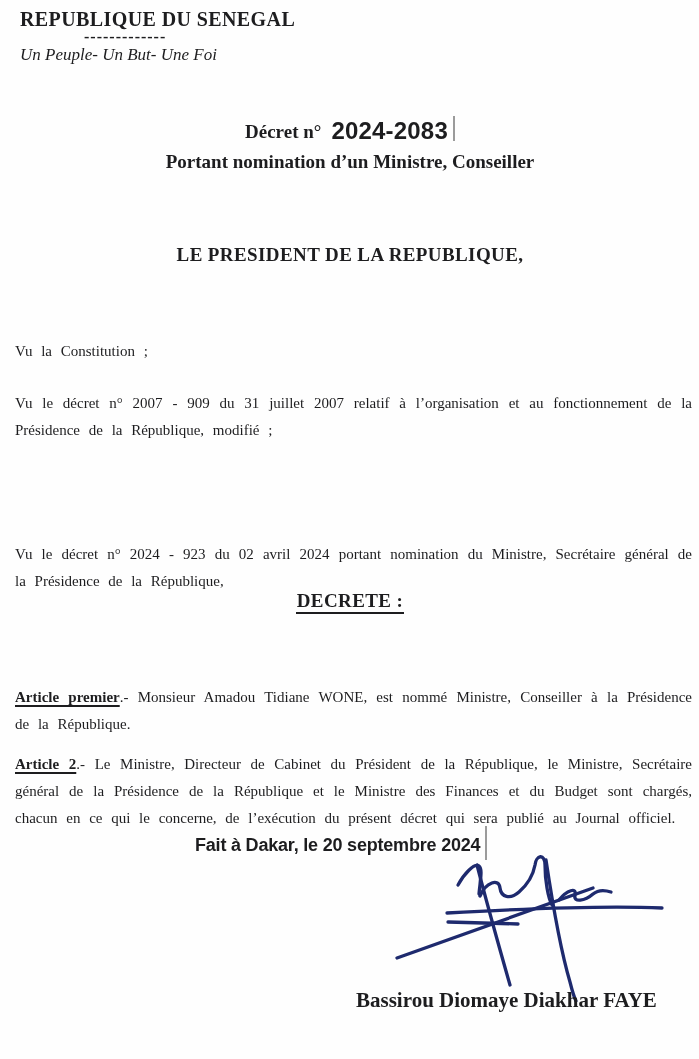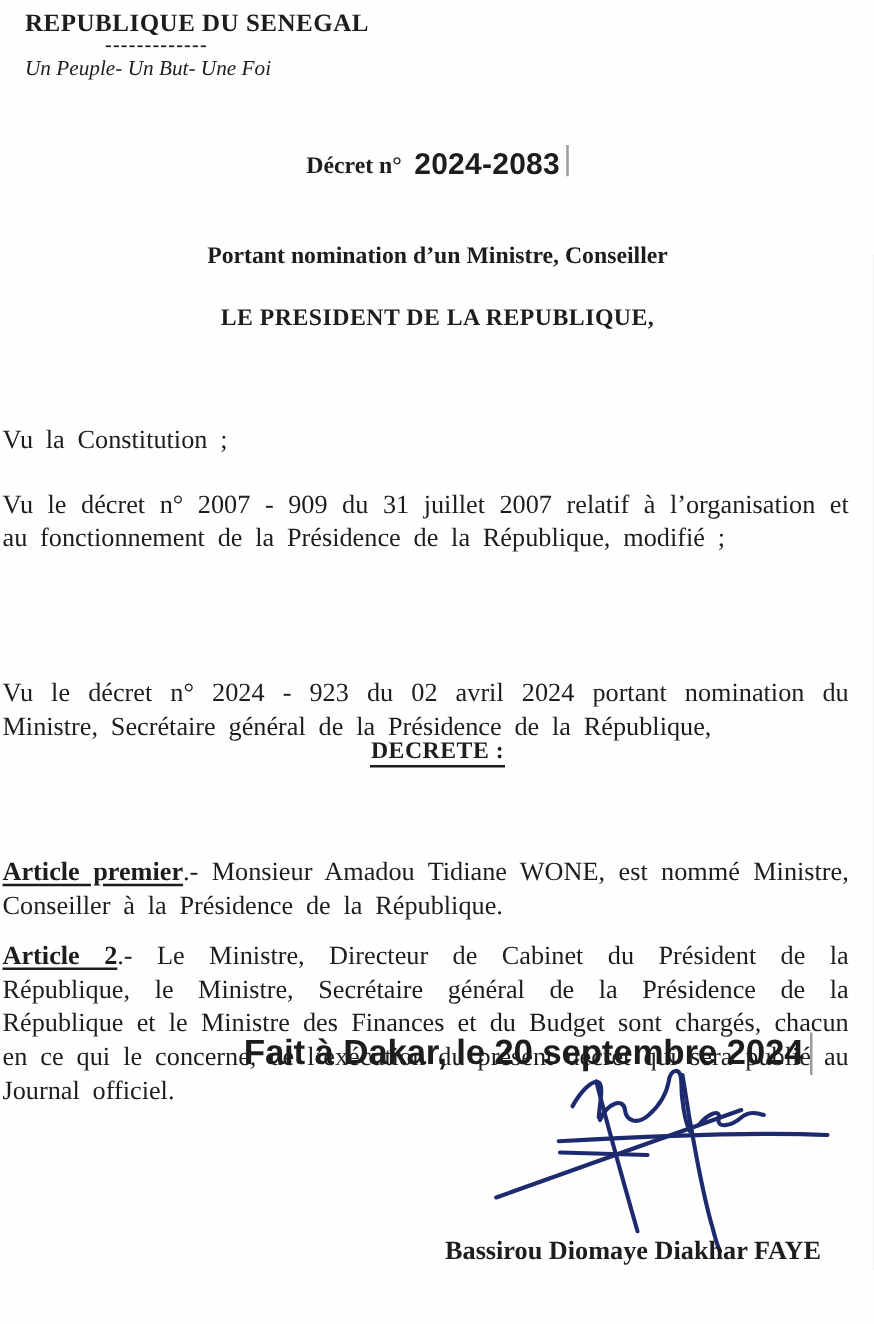--- a/index.html
+++ b/index.html
@@ -22,28 +22,28 @@
 
   
   .country{left:20px;top:8px;font-size:20px;font-weight:bold;letter-spacing:.4px;white-space:nowrap;}
   .divider{left:84px;top:28px;font-size:16px;font-weight:bold;letter-spacing:1px;white-space:nowrap;}
   .motto{left:20px;top:45px;font-size:17px;font-style:italic;white-space:nowrap;}
 
   
   .title-line1{left:11px;top:116px;width:678px;text-align:center;white-space:nowrap;}
   .decree-label{font-size:19px;font-weight:bold;}
   .decree-number{font-family:"Liberation Sans", sans-serif;font-size:24px;font-weight:bold;margin-left:10px;position:relative;top:1px;letter-spacing:.2px;}
-  .title-sub{left:11px;top:149px;width:678px;text-align:center;font-size:19px;font-weight:bold;line-height:25.5px;margin-top:43px;}
+  .title-sub{left:11px;top:149px;width:678px;text-align:center;font-size:19px;font-weight:bold;line-height:25.5px;}
 
   .authority{left:11px;top:244px;width:678px;text-align:center;font-size:19px;font-weight:bold;letter-spacing:.4px;white-space:nowrap;}
 
   
   .par{
-    left:2px;width:677px;
-    font-size:21px;line-height:27px;
+    left:15px;width:677px;
+    font-size:15px;line-height:27px;
     text-align:justify;
     word-spacing:5px;
     margin-top:44px;
   }
   .r1{top:294px;} .r2{top:346px;} .r3{top:421px;} .r4{top:497px;}
   .a1{top:640px;} .a2{top:707px;}
   .article-label{
     font-weight:bold;
     text-decoration:underline;
     text-decoration-thickness:1.8px;
@@ -53,21 +53,21 @@
   .decrete{left:11px;top:590px;width:678px;text-align:center;}
   .decrete span{
     font-size:19px;font-weight:bold;letter-spacing:.4px;
     border-bottom:2px solid var(--ink);
     padding:0 1px 1px 1px;
   }
 
   .place-date{
     left:195px;top:826px;
     font-family:"Liberation Sans", sans-serif;
-    font-size:28px;font-weight:bold;
+    font-size:18px;font-weight:bold;
     white-space:nowrap;letter-spacing:-.2px;
   }
 
   .cursor-bar{
     display:inline-block;width:2px;background:var(--cursor-artifact);
     vertical-align:middle;
   }
   .cursor-bar.after-number{height:25px;margin-left:5px;vertical-align:-3px;}
   .cursor-bar.after-date{height:34px;margin-left:5px;vertical-align:-9px;}
 

